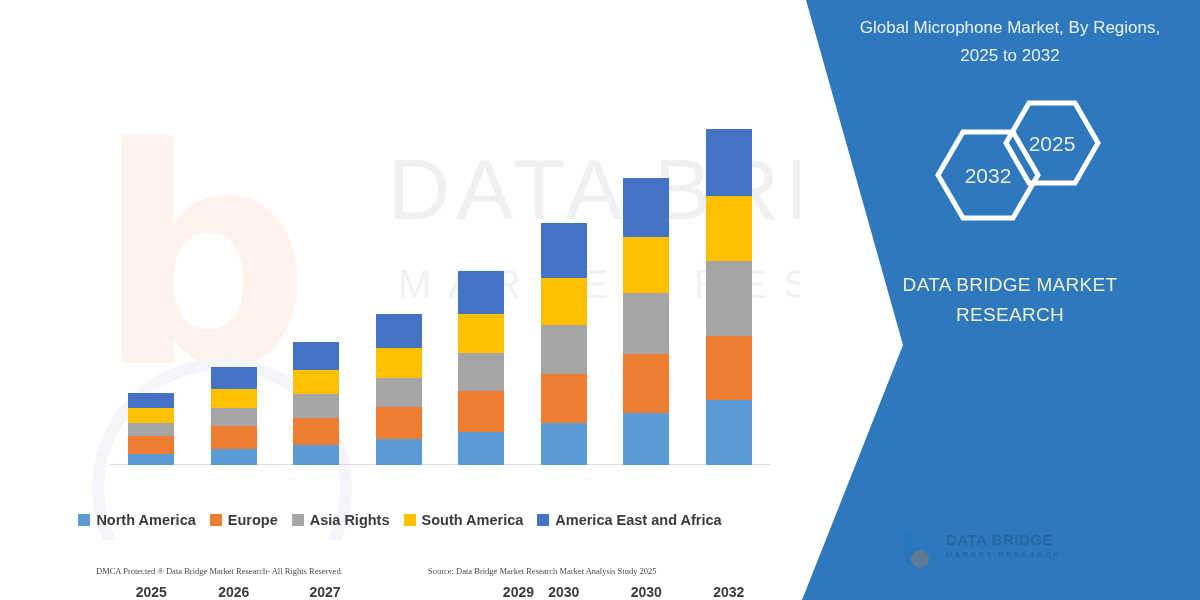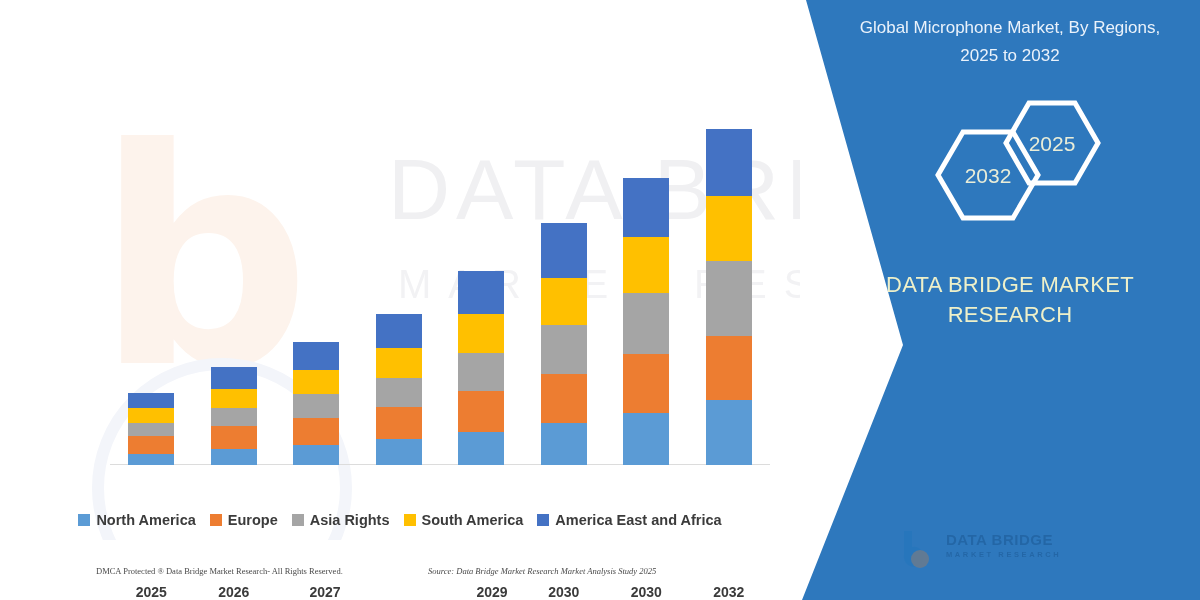--- a/index.html
+++ b/index.html
@@ -41,31 +41,31 @@
   .legend{position:absolute;left:0;top:512px;width:800px;display:flex;
       justify-content:center;align-items:center;gap:14px;z-index:3;}
   .lg-item{display:flex;align-items:center;gap:6px;}
   .lg-swatch{width:12px;height:12px;display:block;}
   .lg-label{font-size:14.5px;color:#3b3b3b;font-weight:700;white-space:nowrap;}
 
   
   .footer{position:absolute;left:0;top:566px;width:800px;z-index:3;font-size:8.5px;
       color:#4a4a4a;font-family:"Liberation Serif",serif;}
   .f-left{position:absolute;left:96px;top:0;white-space:nowrap;}
-  .f-right{position:absolute;left:428px;top:0;white-space:nowrap;font-style:italic;}
+  .f-right{position:absolute;left:428px;top:0;white-space:nowrap;}
 
   
   #panel-content{position:absolute;left:820px;top:0;width:380px;height:600px;z-index:3;}
   .panel-title{position:absolute;left:20px;top:14px;width:340px;text-align:center;
       font-size:17px;line-height:28px;color:#eaf2fb;}
   .hexwrap{position:absolute;left:0px;top:100px;width:380px;height:135px;}
   .hexwrap svg{display:block;}
   .hex-label{font-size:21px;fill:#e9edd8;font-family:"Liberation Sans",sans-serif;}
   .brand{position:absolute;left:10px;top:270px;width:360px;text-align:center;
-      font-size:22px;line-height:30px;color:#eef0c9;letter-spacing:.3px;}
+      font-size:19px;line-height:30px;color:#eef0c9;letter-spacing:.3px;}
   .logo{position:absolute;left:78px;top:525px;width:220px;height:52px;opacity:.30;}
   .logo-mark{position:absolute;left:0;top:4px;width:40px;height:42px;}
   .logo-t1{position:absolute;left:48px;top:6px;font-size:15px;font-weight:700;
       color:#0d3f73;letter-spacing:.5px;}
   .logo-t2{position:absolute;left:48px;top:25px;font-size:7.5px;font-weight:700;
       color:#0d3f73;letter-spacing:2.6px;}
 </style>
 </head>
 <body>
 
@@ -121,21 +121,21 @@
           <span class="seg" style="height: 25.8182px; background: rgb(91, 155, 213);"></span>
         </div>
         <div class="tick" style="left: 238.75px; margin-top: 36px;">2028</div>
         <div class="bar" style="left: 348.25px;">
           <span class="seg" style="height: 43.0303px; background: rgb(68, 114, 196);"></span>
           <span class="seg" style="height: 38.7273px; background: rgb(255, 192, 0);"></span>
           <span class="seg" style="height: 37.6515px; background: rgb(165, 165, 165);"></span>
           <span class="seg" style="height: 40.8788px; background: rgb(237, 125, 49);"></span>
           <span class="seg" style="height: 33.3485px; background: rgb(91, 155, 213);"></span>
         </div>
-        <div class="tick" style="left: 332px;">2029</div>
+        <div class="tick" style="left: 324px; text-align: right;">2029</div>
         <div class="bar" style="left: 430.75px;">
           <span class="seg" style="height: 54.8636px; background: rgb(68, 114, 196);"></span>
           <span class="seg" style="height: 47.3333px; background: rgb(255, 192, 0);"></span>
           <span class="seg" style="height: 48.4091px; background: rgb(165, 165, 165);"></span>
           <span class="seg" style="height: 49.4848px; background: rgb(237, 125, 49);"></span>
           <span class="seg" style="height: 41.9545px; background: rgb(91, 155, 213);"></span>
         </div>
         <div class="tick" style="left: 403.75px;">2030</div>
         <div class="bar" style="left: 513.25px;">
           <span class="seg" style="height: 59.1667px; background: rgb(68, 114, 196);"></span>

